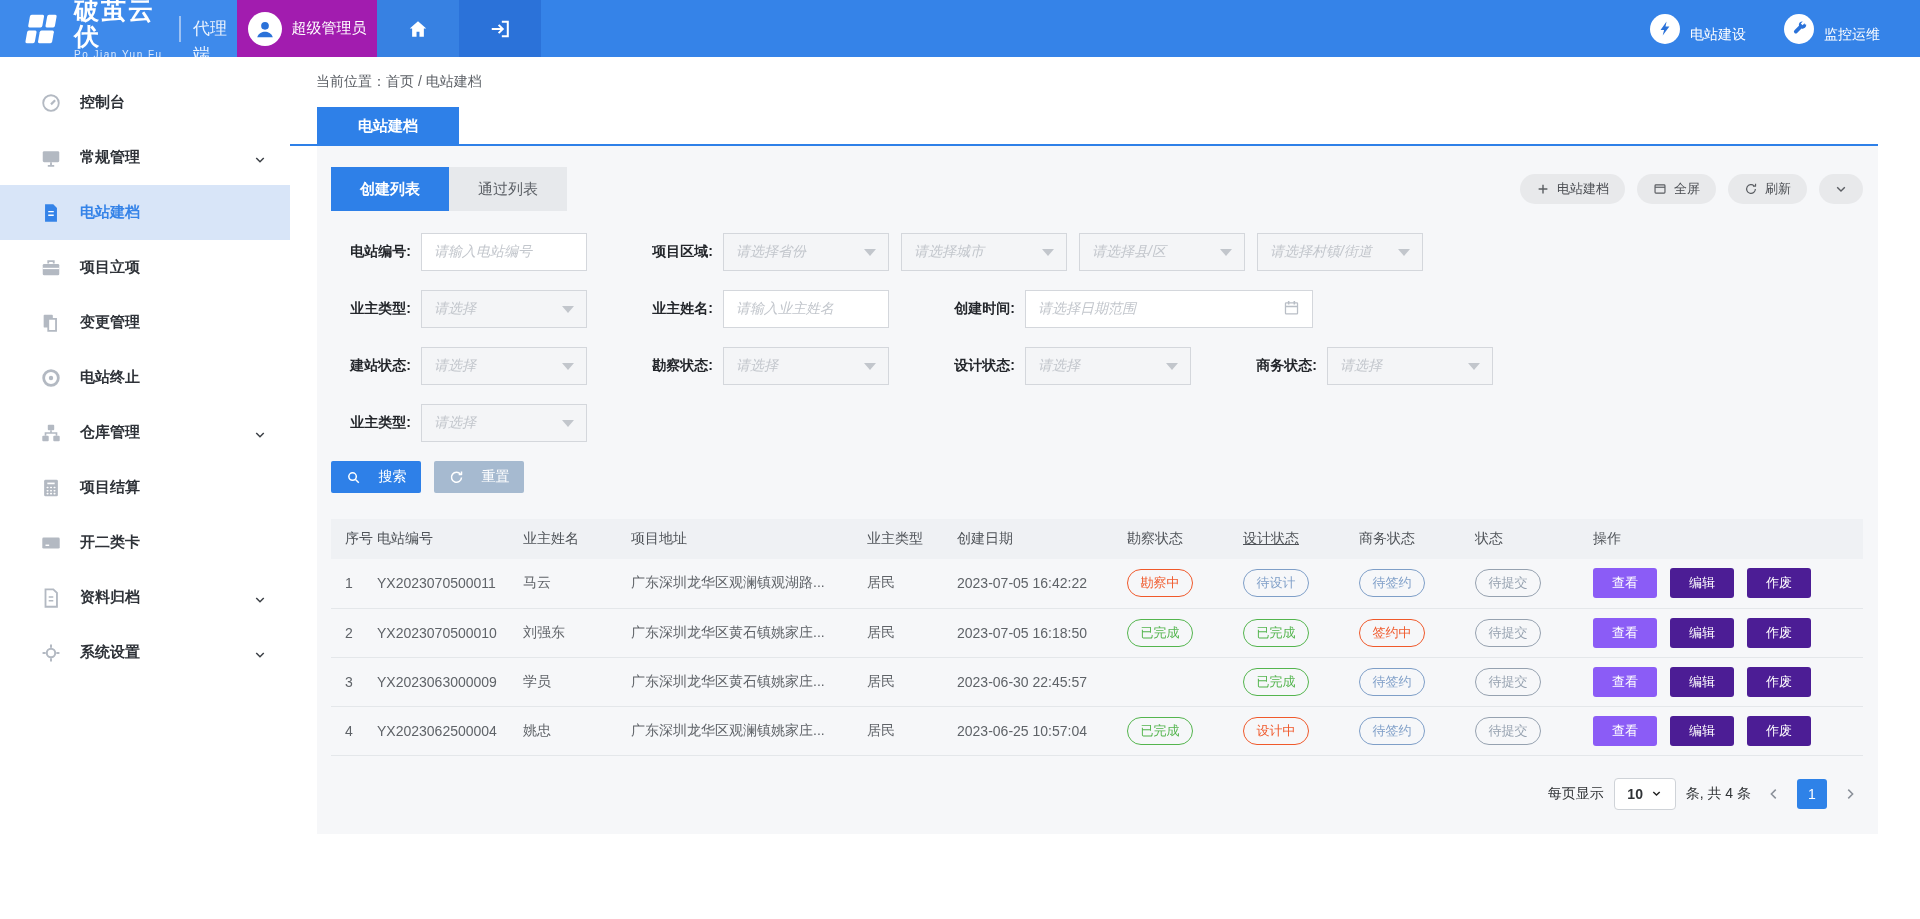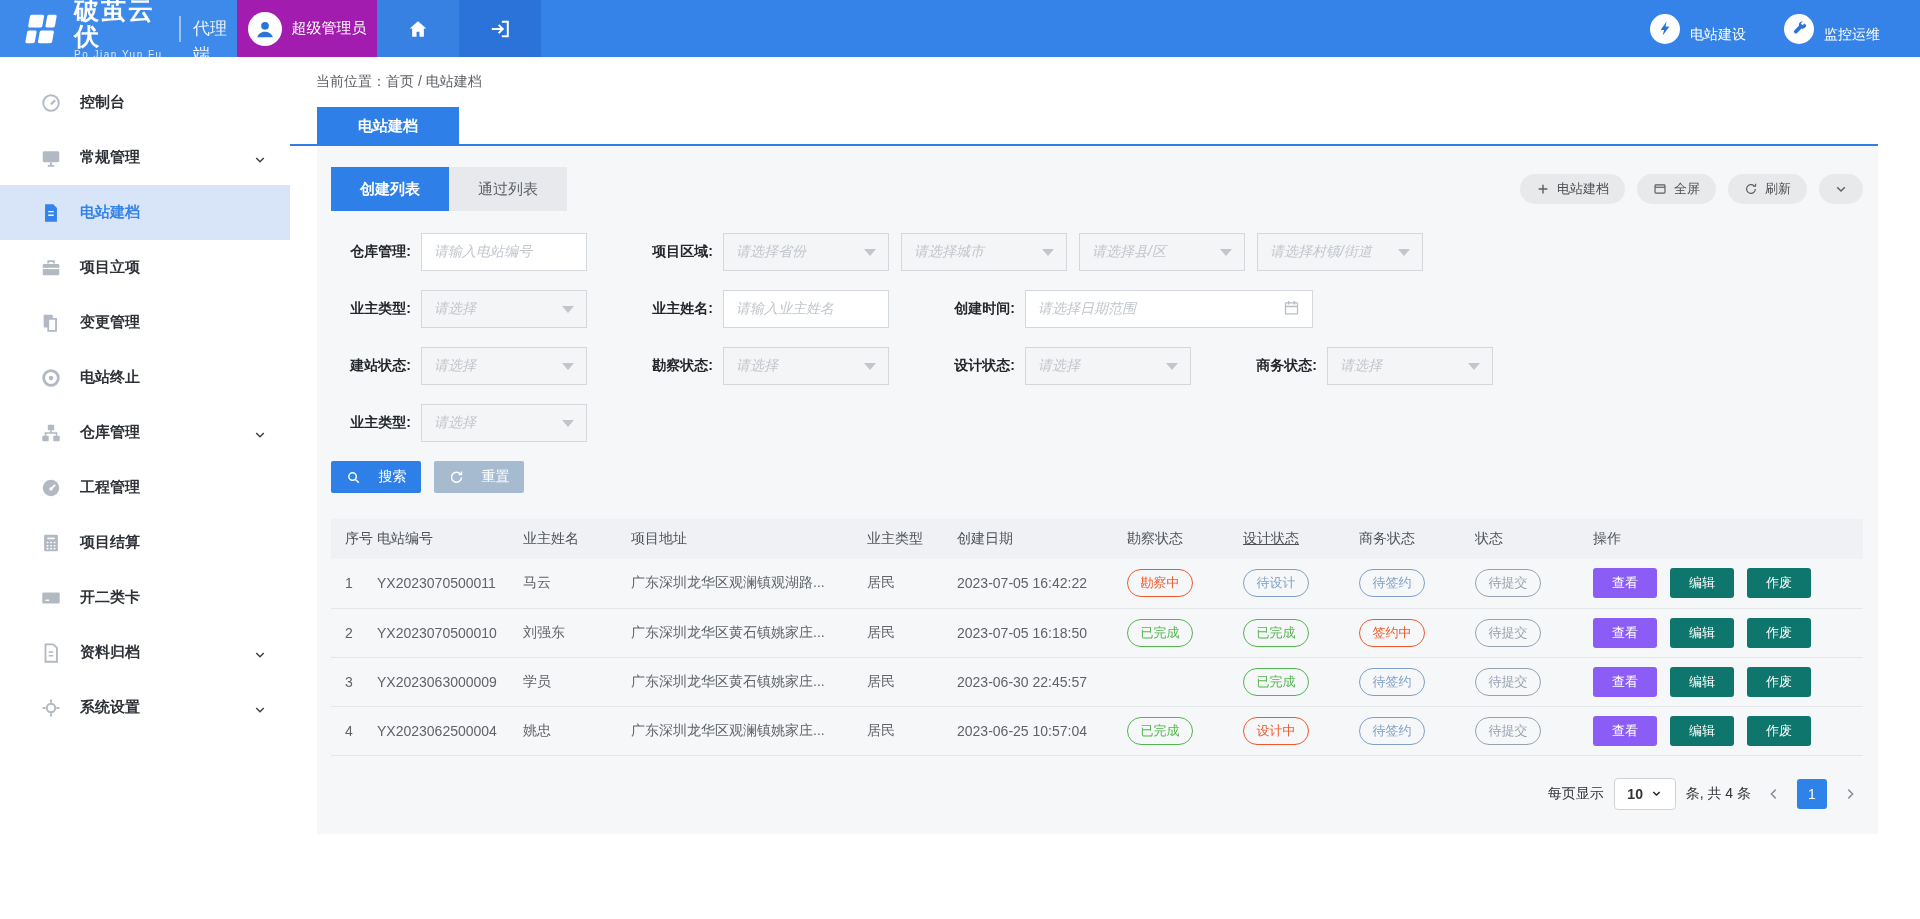--- a/index.html
+++ b/index.html
@@ -92,21 +92,21 @@
   th:nth-child(10), td:nth-child(10) { width:118px; }
   td.addr { white-space:nowrap; overflow:hidden; }
   .badge { display:inline-block; min-width:66px; text-align:center; padding:4px 12px; border-radius:15px; font-size:13px; border:1px solid; background:transparent; }
   .badge-orange { color:#f0592b; border-color:#f0592b; }
   .badge-green  { color:#54b54e; border-color:#54b54e; }
   .badge-blue   { color:#7f9fc8; border-color:#7f9fc8; }
   .badge-gray   { color:#96a2b0; border-color:#96a2b0; }
   .acts { display:flex; gap:13px; }
   .act { width:64px; height:30px; border:none; border-radius:3px; color:#fff; font-size:13px; cursor:pointer; font-family:inherit; }
   .act-view { background:#8b5cf6; }
-  .act-edit, .act-void { background:#0f766e; }
+  .act-edit, .act-void { background:#4c1d95; }
 
   
   .pagination { display:flex; align-items:center; justify-content:flex-end; gap:10px; margin-top:22px; font-size:14px; color:#303336; }
   .pp-select { width:62px; height:32px; border:1px solid #cfd3d8; border-radius:4px; background:#fff; display:flex; align-items:center; justify-content:center; gap:8px; cursor:pointer; font-weight:600; }
   .pp-select svg { width:11px; height:11px; color:#222; }
   .pg-arrow { width:26px; height:30px; display:flex; align-items:center; justify-content:center; color:#8a9099; cursor:pointer; }
   .pg-arrow svg { width:14px; height:14px; }
   .pg-cur { width:30px; height:30px; background:#2e82e8; color:#fff; border-radius:3px; display:flex; align-items:center; justify-content:center; font-size:14px; cursor:pointer; }
 </style>
 </head>
@@ -225,28 +225,20 @@
             <rect x="14.5" y="15" width="7" height="6" rx="1"></rect>
             <path d="M12 9v3M6 15v-3h12v3" stroke="currentColor" stroke-width="1.8" fill="none"></path>
           </svg></span>
         <span class="side-label">仓库管理</span>
         <span class="side-chevron"><svg viewBox="0 0 24 24" fill="none" stroke="currentColor" stroke-width="3">
             <path d="M4.5 8l7.5 7.5L19.5 8"></path>
           </svg></span>
       </div>
       <div class="side-item">
         <span class="side-icon"><svg viewBox="0 0 24 24">
-            <circle cx="12" cy="12" r="9" fill="currentColor"></circle>
-            <path d="M12 13l4.5-4.5" stroke="#fff" stroke-width="2"></path>
-            <circle cx="12" cy="13" r="1.8" fill="#fff"></circle>
-          </svg></span>
-        <span class="side-label">工程管理</span>
-      </div>
-      <div class="side-item">
-        <span class="side-icon"><svg viewBox="0 0 24 24">
             <rect x="4.5" y="3" width="15" height="18" rx="1.5" fill="currentColor"></rect>
             <path d="M8 7h8" stroke="#fff" stroke-width="1.8"></path>
             <path d="M8 11.5h0.5M11.8 11.5h0.5M15.6 11.5h0.5M8 15h0.5M11.8 15h0.5M15.6 15h0.5M8 18.2h0.5M11.8 18.2h0.5M15.6 18.2h0.5" stroke="#fff" stroke-width="1.8" stroke-linecap="round"></path>
           </svg></span>
         <span class="side-label">项目结算</span>
       </div>
       <div class="side-item">
         <span class="side-icon"><svg viewBox="0 0 24 24">
             <rect x="2.5" y="6" width="19" height="12" rx="1.5" fill="currentColor"></rect>
             <path d="M6 14.5h4" stroke="#fff" stroke-width="1.6"></path>
@@ -312,21 +304,21 @@
             <svg viewBox="0 0 24 24" fill="none" stroke="#5a5d62" stroke-width="2.4">
                 <path d="M5.5 9l6.5 6.5L18.5 9"></path>
               </svg>
           </div>
         </div>
       </div>
 
       <div class="filters" id="filters">
           <div class="f-row">
             <div class="f-group">
-              <span class="f-label">仓库管理:</span>
+              <span class="f-label">电站编号:</span>
               <div class="ctrl input">
                 <span class="ph">请输入电站编号</span>
               </div>
             </div>
             <div class="f-group">
               <span class="f-label">项目区域:</span>
               <div class="ctrl select">
                 <span class="ph">请选择省份</span>
                 <span class="caret"></span>
               </div>

